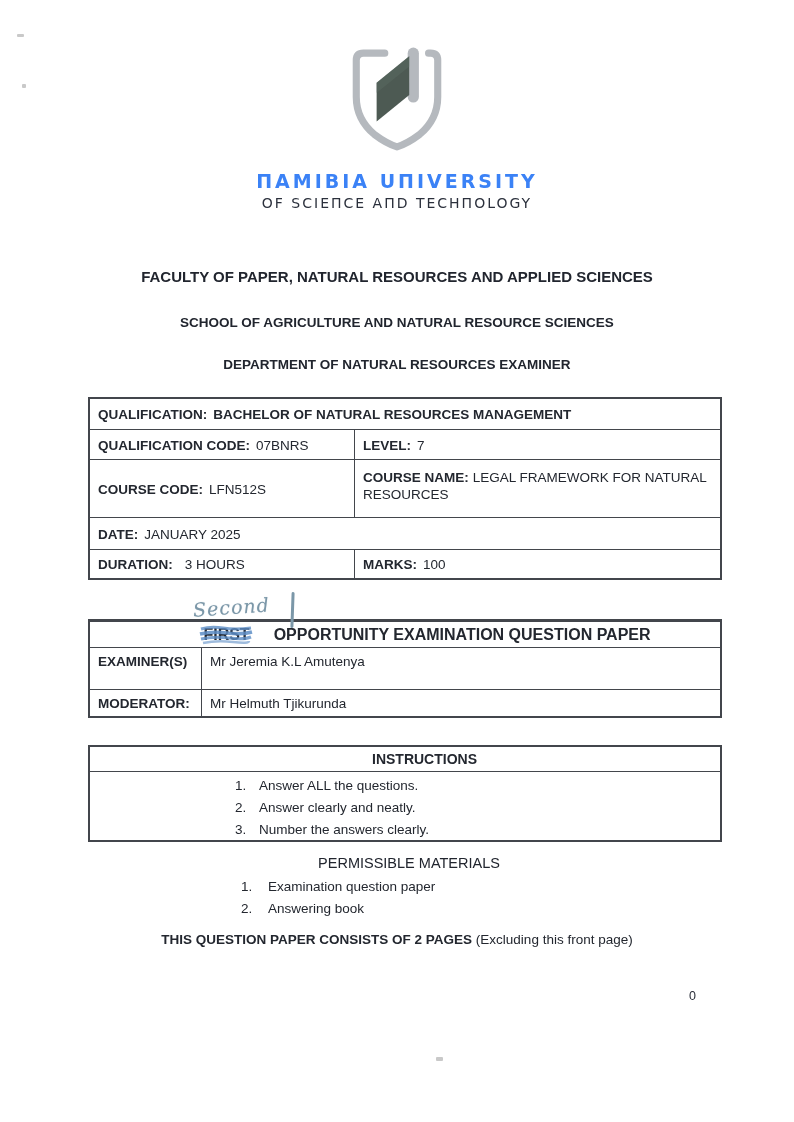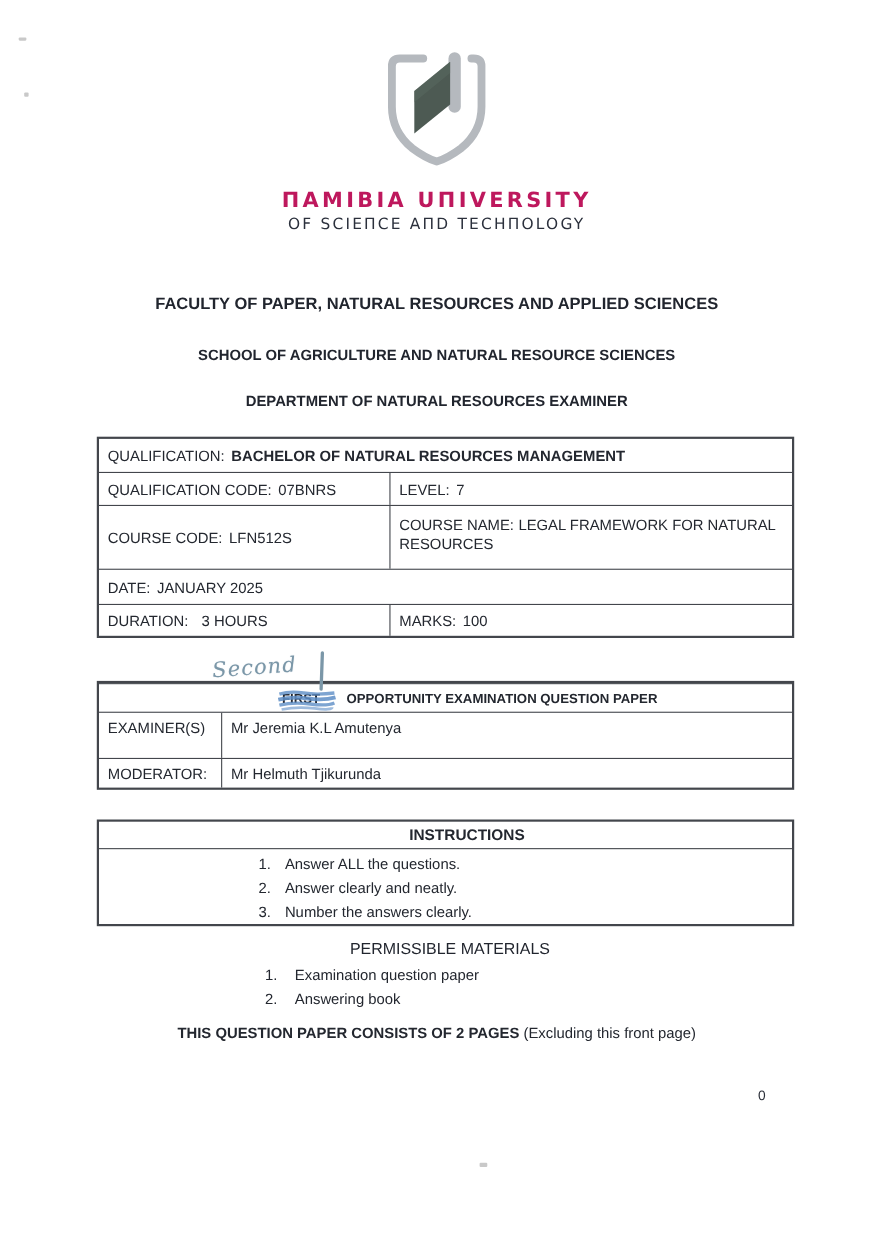--- a/index.html
+++ b/index.html
@@ -16,41 +16,41 @@
   
   .artifact { position:absolute; background:#c9c9c9; border-radius:1px; }
 
   
   .logo-block { position:absolute; top:44px; left:0; width:794px; text-align:center; }
   .logo-svg { display:inline-block; }
   .wordmark1 {
     margin-top:10px;
     font-family:"DejaVu Sans", sans-serif;
     font-size:19px; font-weight:bold; letter-spacing:3px;
-    color:#be185d; white-space:nowrap;
+    color:#3b82f6; white-space:nowrap;
   }
   .wordmark2 {
     margin-top:3px;
     font-family:"DejaVu Sans", sans-serif;
     font-size:14px; font-weight:normal; letter-spacing:2px;
     color:#2b303c; white-space:nowrap;
   }
 
   
   .heading { position:absolute; left:0; width:794px; text-align:center; font-weight:bold; color:#21252e; }
   .h-faculty { top:268px; font-size:15px; }
   .h-school  { top:315px; font-size:13.5px; }
   .h-dept    { top:357px; font-size:13.5px; }
 
   
   .tbl { position:absolute; left:88px; width:634px; border:2px solid #43464c; background:#fff; }
   .row { display:flex; border-top:1.5px solid #43464c; align-items:stretch; }
   .row:first-child { border-top:none; }
   .cell { padding:4px 8px 3px 8px; font-size:13.5px; display:flex; align-items:center; flex-wrap:wrap; }
-  .cell .lbl { font-weight:normal; margin-right:6px; white-space:nowrap; }
+  .cell .lbl { font-weight:bold; margin-right:6px; white-space:nowrap; }
   .cell .val { font-weight:normal; }
   .cell .val-bold { font-weight:bold; }
   .cdiv { border-right:1.5px solid #43464c; }
   .top-align { align-items:flex-start; }
 
   .t-course { top:397px; }
   .t-course .r1 { height:30px; }
   .t-course .r2 { height:30px; }
   .t-course .r3 { height:58px; }
   .t-course .r4 { height:32px; }
@@ -60,21 +60,21 @@
   .c-wrap { display:block; padding-top:5px; line-height:17px; }
   .c-wrap .lbl { margin-right:4px; }
 
   .t-exam { top:619px; }
   .t-exam .r-title { height:26px; justify-content:center; align-items:center; display:flex; }
   .t-exam .r-examiner { height:42px; }
   .t-exam .r-moderator { height:27px; }
   .t-exam .c-left { width:112px; flex:none; }
   .t-exam .c-right { flex:1; }
 
-  .exam-title { font-size:12px; font-weight:bold; color:#23272f; display:flex; gap:24px; align-items:center;margin-left:44px; }
+  .exam-title { font-size:16px; font-weight:bold; color:#23272f; display:flex; gap:24px; align-items:center;margin-left:44px; }
   .crossed { position:relative; display:inline-block; }
   .crossed svg { position:absolute; left:-4px; top:-4px; pointer-events:none; }
 
   .handwriting {
     position:absolute; left:103px; top:-25px;
     font-family:"DejaVu Serif", serif; font-style:italic;
     font-size:19px; color:#7b97a8;
     transform:rotate(-4deg); letter-spacing:1px;
     text-shadow:0 0 1px rgba(123,151,168,.4);
   }

